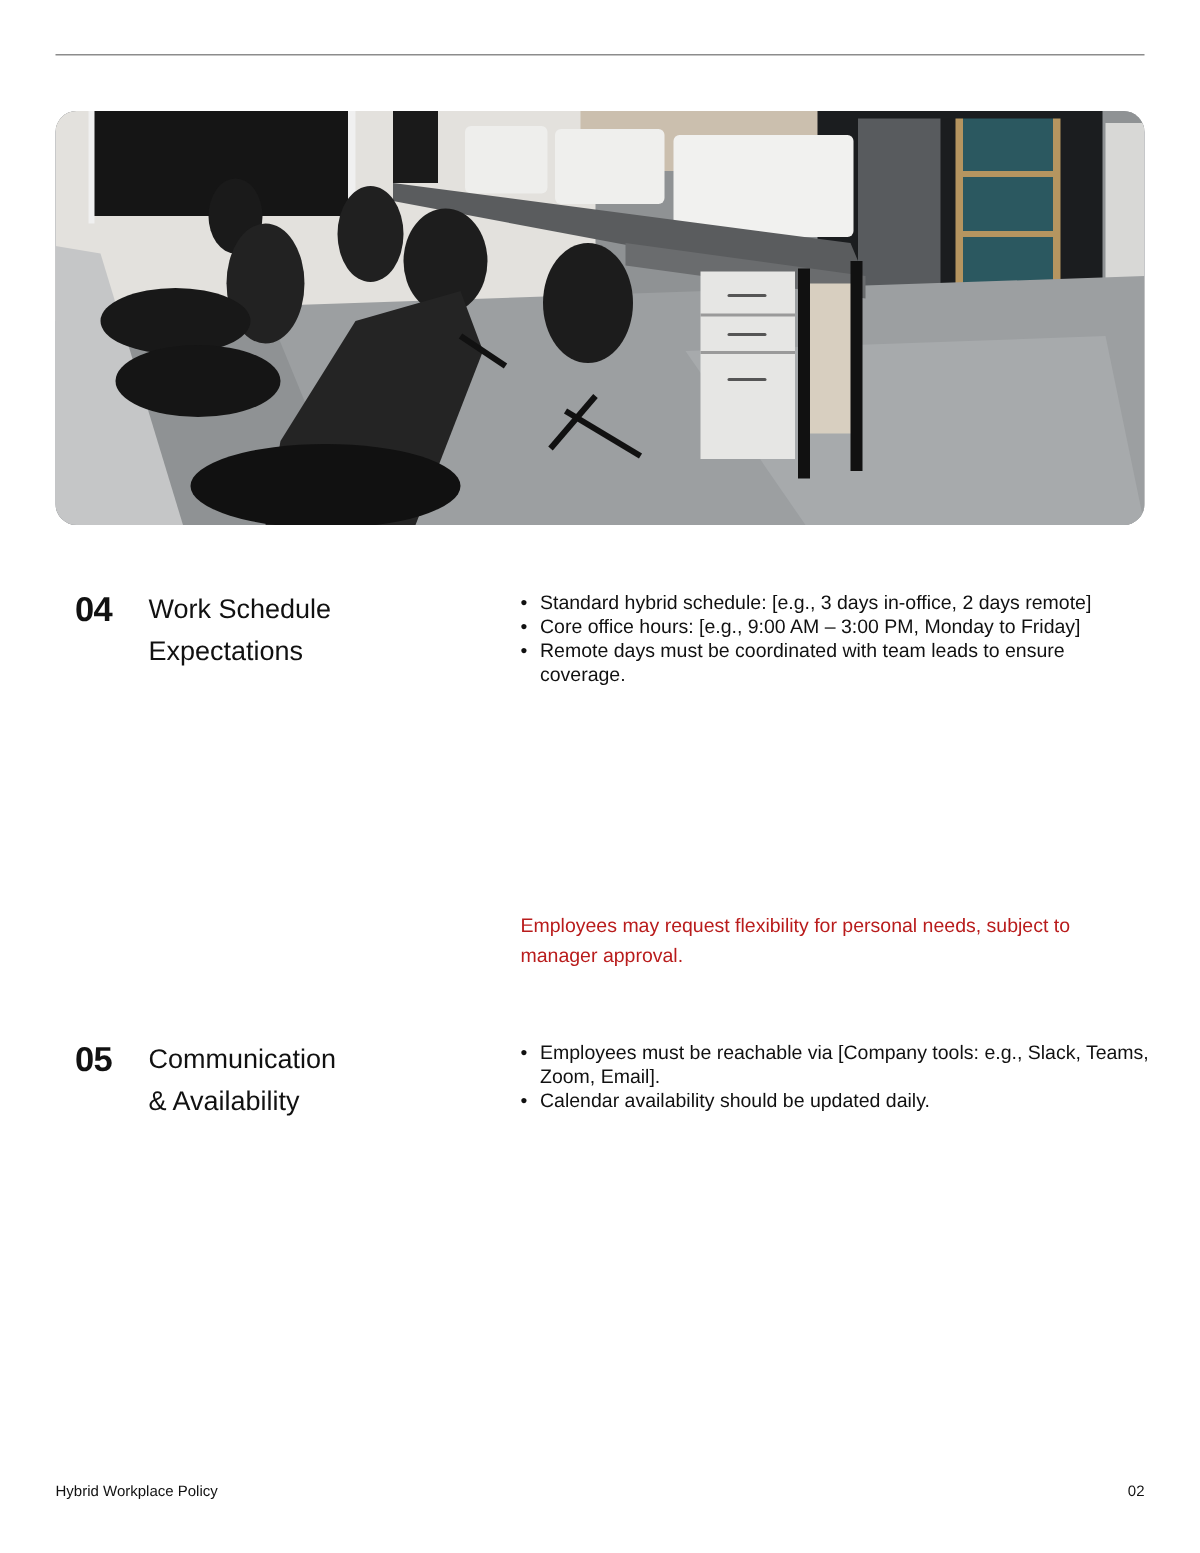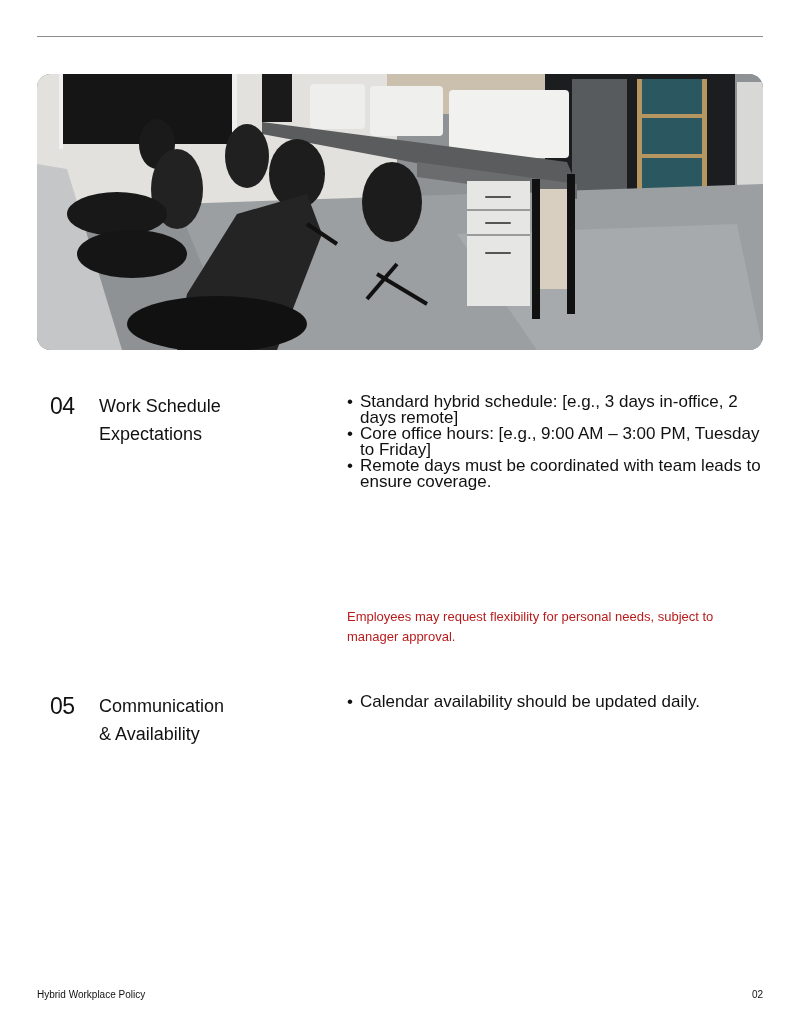--- a/index.html
+++ b/index.html
@@ -3,27 +3,27 @@
   <meta charset="utf-8">
   <style>
     html, body { margin: 0; padding: 0; background: #ffffff; }
     body { width: 800px; height: 1035px; position: relative; overflow: hidden;
            font-family: "Liberation Sans", sans-serif; color: #111111; }
     .top-rule { position: absolute; left: 37px; top: 36px; width: 726px; height: 1px; background: #8c8c8c; }
     .hero { position: absolute; left: 37px; top: 74px; width: 726px; height: 276px;
             border-radius: 14px; overflow: hidden; background: #9a9c9e; }
     .hero svg { display: block; width: 726px; height: 276px; }
     .section { position: absolute; left: 37px; width: 726px; }
-    .sec-num { position: absolute; left: 13px; top: 0; font-size: 23px; font-weight: normal;
+    .sec-num { position: absolute; left: 13px; top: 0; font-size: 23px; font-weight: bold;
                letter-spacing: -0.5px; color: #111; line-height: 28px; }
     .sec-title { position: absolute; left: 62px; top: 0; width: 220px; font-size: 18px;
                  line-height: 28px; color: #111; }
     .sec-body { position: absolute; left: 310px; top: 2px; width: 420px; }
     ul.bullets { list-style: none; margin: 0; padding: 0; }
-    ul.bullets li { position: relative; padding-left: 13px; font-size: 17px; line-height: 16px; color: #111; }
+    ul.bullets li { position: relative; padding-left: 13px; font-size: 13px; line-height: 16px; color: #111; }
     ul.bullets li::before { content: "\2022"; position: absolute; left: 0; top: 0; }
     .para { position: absolute; left: 347px; width: 400px; font-size: 13px; line-height: 20px; color: #b91c1c; }
     .footer-left { position: absolute; left: 37px; top: 989px; font-size: 10px; color: #111; }
     .footer-right { position: absolute; right: 37px; top: 989px; font-size: 10px; color: #111; }
   </style>
 </head>
 <body>
 
 <div class="top-rule"></div>
 
@@ -90,35 +90,36 @@
 
 <div class="section" style="top:392px;">
   <div class="sec-num">04</div>
   <div class="sec-title">
     <div>Work Schedule</div>
     <div>Expectations</div>
   </div>
   <div class="sec-body">
     <ul class="bullets">
       <li>Standard hybrid schedule: [e.g., 3 days in-office, 2 days remote]</li>
-      <li>Core office hours: [e.g., 9:00 AM – 3:00 PM, Tuesday to Friday]</li>
+      <li>Core office hours: [e.g., 9:00 AM – 3:00 PM, Monday to Friday]</li>
       <li>Remote days must be coordinated with team leads to ensure coverage.</li>
     </ul>
   </div>
 </div>
 
 <div class="para" style="top:607px;">Employees may request flexibility for personal needs, subject to manager approval.</div>
 
 <div class="section" style="top:692px;">
   <div class="sec-num">05</div>
   <div class="sec-title">
     <div>Communication</div>
     <div>&amp; Availability</div>
   </div>
   <div class="sec-body">
     <ul class="bullets">
+      <li>Employees must be reachable via [Company tools: e.g., Slack, Teams, Zoom, Email].</li>
       <li>Calendar availability should be updated daily.</li>
     </ul>
   </div>
 </div>
 
 <div class="footer-left">Hybrid Workplace Policy</div>
 <div class="footer-right">02</div>
 
 </body></html>

